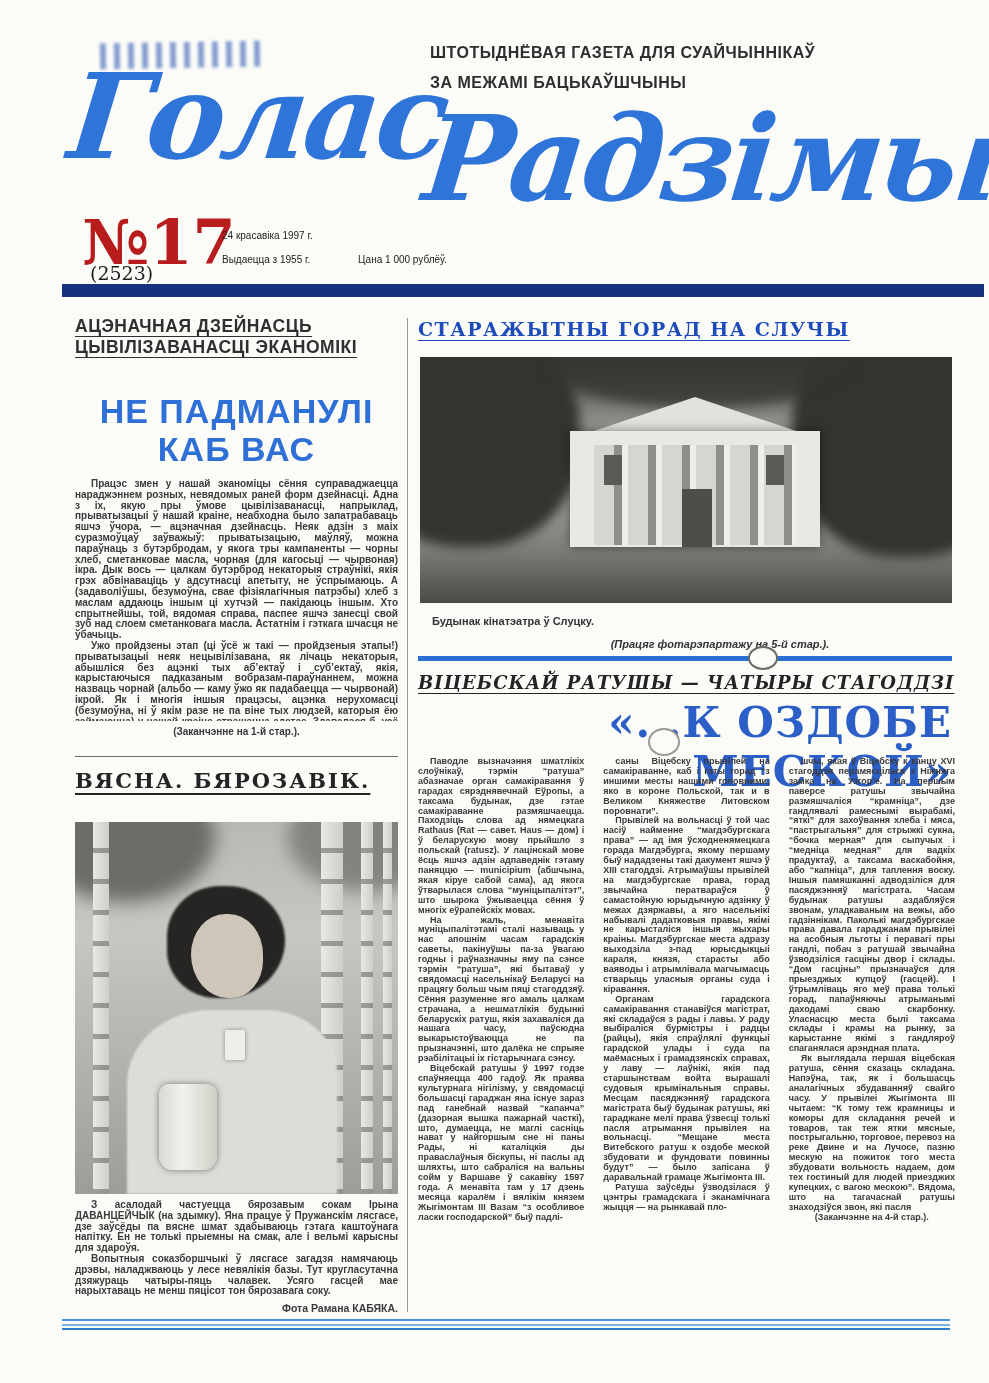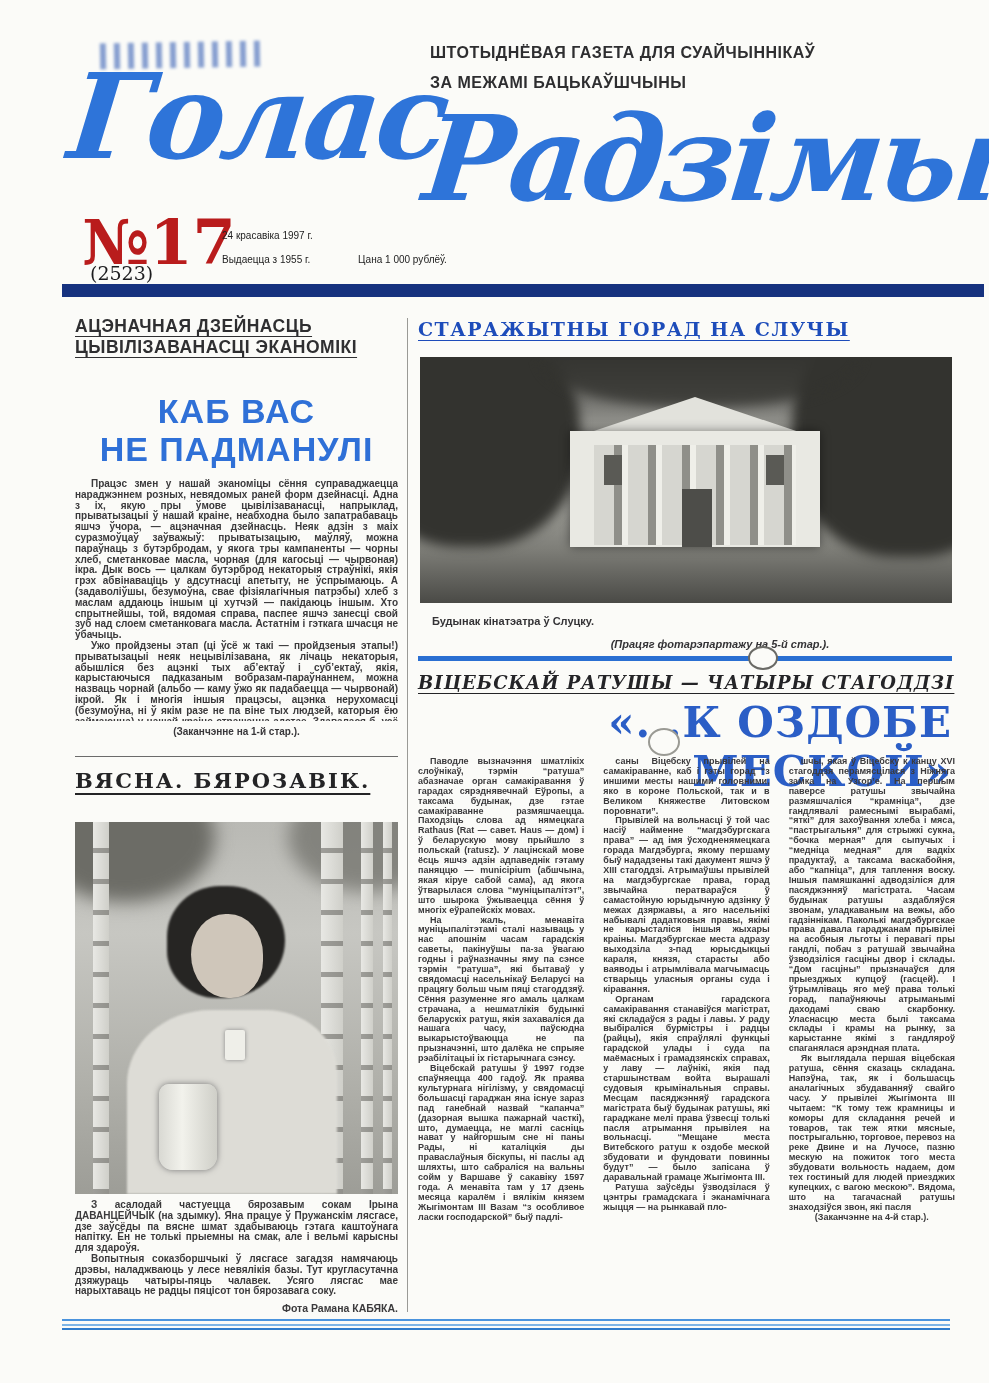--- a/index.html
+++ b/index.html
@@ -125,22 +125,22 @@
   <div class="abs hdr-small hdr-price">Цана 1 000 рублёў.</div>
 
   <div class="abs top-bar"></div>
 
   <div class="abs kicker-box">
     <div class="kicker-line">АЦЭНАЧНАЯ ДЗЕЙНАСЦЬ</div>
     <div class="kicker-line">ЦЫВІЛІЗАВАНАСЦІ ЭКАНОМІКІ</div>
   </div>
 
   <div class="abs headline-blue">
+    <div>НЕ ПАДМАНУЛІ</div>
     <div>КАБ ВАС</div>
-    <div>НЕ ПАДМАНУЛІ</div>
   </div>
 
   <div class="abs bodytext left-body">
     <p>Працэс змен у нашай эканоміцы сёння суправаджаецца нараджэннем розных, невядомых раней форм дзейнасці. Адна з іх, якую пры ўмове цывілізаванасці, напрыклад, прыватызацыі ў нашай краіне, неабходна было запатрабаваць яшчэ ўчора, — ацэначная дзейнасць. Неяк адзін з маіх суразмоўцаў заўважыў: прыватызацыю, маўляў, можна параўнаць з бутэрбродам, у якога тры кампаненты — чорны хлеб, сметанковае масла, чорная (для кагосьці — чырвоная) ікра. Дык вось — цалкам бутэрброд некаторыя страўнікі, якія грэх абвінаваціць у адсутнасці апетыту, не ўспрымаюць. А (задаволіўшы, безумоўна, свае фізіялагічныя патрэбы) хлеб з маслам аддаюць іншым ці хутчэй — пакідаюць іншым. Хто спрытнейшы, той, вядомая справа, паспее яшчэ занесці свой зуб над слоем сметанковага масла. Астатнім і гэткага шчасця не ўбачыць.</p>
     <p>Ужо пройдзены этап (ці ўсё ж такі — пройдзеныя этапы!) прыватызацыі неяк нецывілізавана, як лічаць некаторыя, абышліся без ацэнкі тых аб’ектаў і суб’ектаў, якія, карыстаючыся падказаным вобразам-параўнаннем, можна назваць чорнай (альбо — каму ўжо як падабаецца — чырвонай) ікрой. Як і многія іншыя працэсы, ацэнка нерухомасці (безумоўна, ні ў якім разе не па віне тых людзей, каторыя ёю займаюцца) у нашай краіне страшэнна адстае. Здавалася б, усё проста: пакупнік павінен быць перакананы, што набывае нешта па найбольш выгаднай цане,</p>
   </div>
   <div class="abs cont-line left-cont">(Заканчэнне на 1-й стар.).</div>
 
   <div class="abs left-hr"></div>
 
@@ -155,21 +155,21 @@
     <div class="birch" style="left:308px;top:0;width:9px;height:372px;"></div>
     <div class="hair"></div>
     <div class="face"></div>
     <div class="blouse"></div>
     <div class="glass"></div>
     <div class="jug"></div>
   </div>
 
   <div class="abs bodytext left-caption">
     <p>З асалодай частуецца бярозавым сокам Ірына ДАВАНЦЕЙЧЫК (на здымку). Яна працуе ў Пружанскім лясгасе, дзе заўсёды па вясне шмат здабываюць гэтага каштоўнага напітку. Ён не толькі прыемны на смак, але і вельмі карысны для здароўя.</p>
-    <p>Вопытныя соказборшчыкі ў лясгасе загадзя намячаюць дрэвы, наладжваюць у лесе невялікія базы. Тут кругласутачна дзяжураць чатыры-пяць чалавек. Усяго лясгас мае нарыхтаваць не радцы пяцісот тон бярозавага соку.</p>
+    <p>Вопытныя соказборшчыкі ў лясгасе загадзя намячаюць дрэвы, наладжваюць у лесе невялікія базы. Тут кругласутачна дзяжураць чатыры-пяць чалавек. Усяго гасцей мае нарыхтаваць не менш пяцісот тон бярозавага соку.</p>
     <div class="credit">Фота Рамана КАБЯКА.</div>
   </div>
 
   <div class="abs v-divider"></div>
 
   <div class="abs city-head">СТАРАЖЫТНЫ ГОРАД НА СЛУЧЫ</div>
 
   <div class="abs photo ph-right">
     <div class="tree" style="left:-60px;top:-30px;width:220px;height:220px;"></div>
     <div class="tree" style="right:-70px;top:-40px;width:230px;height:240px;"></div>

